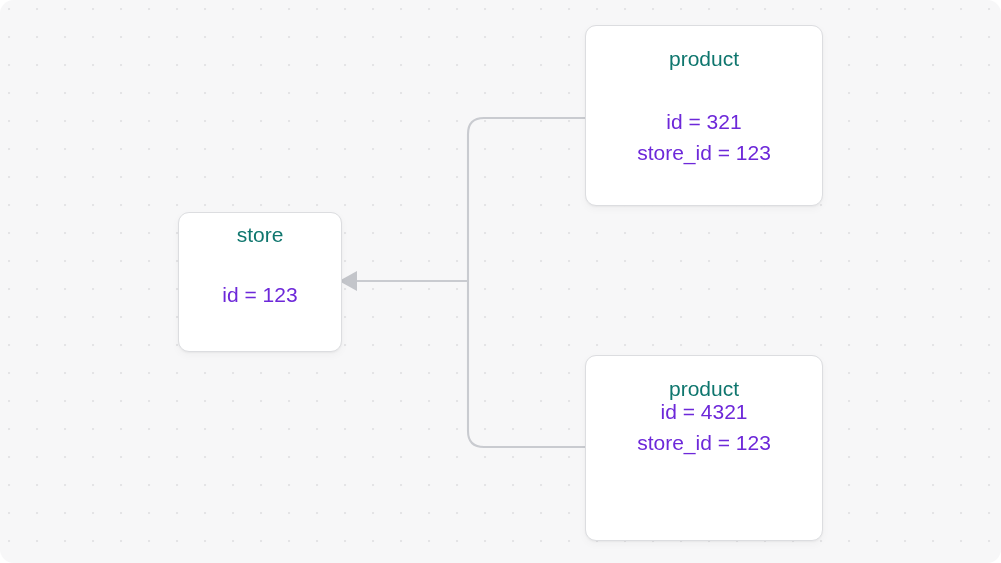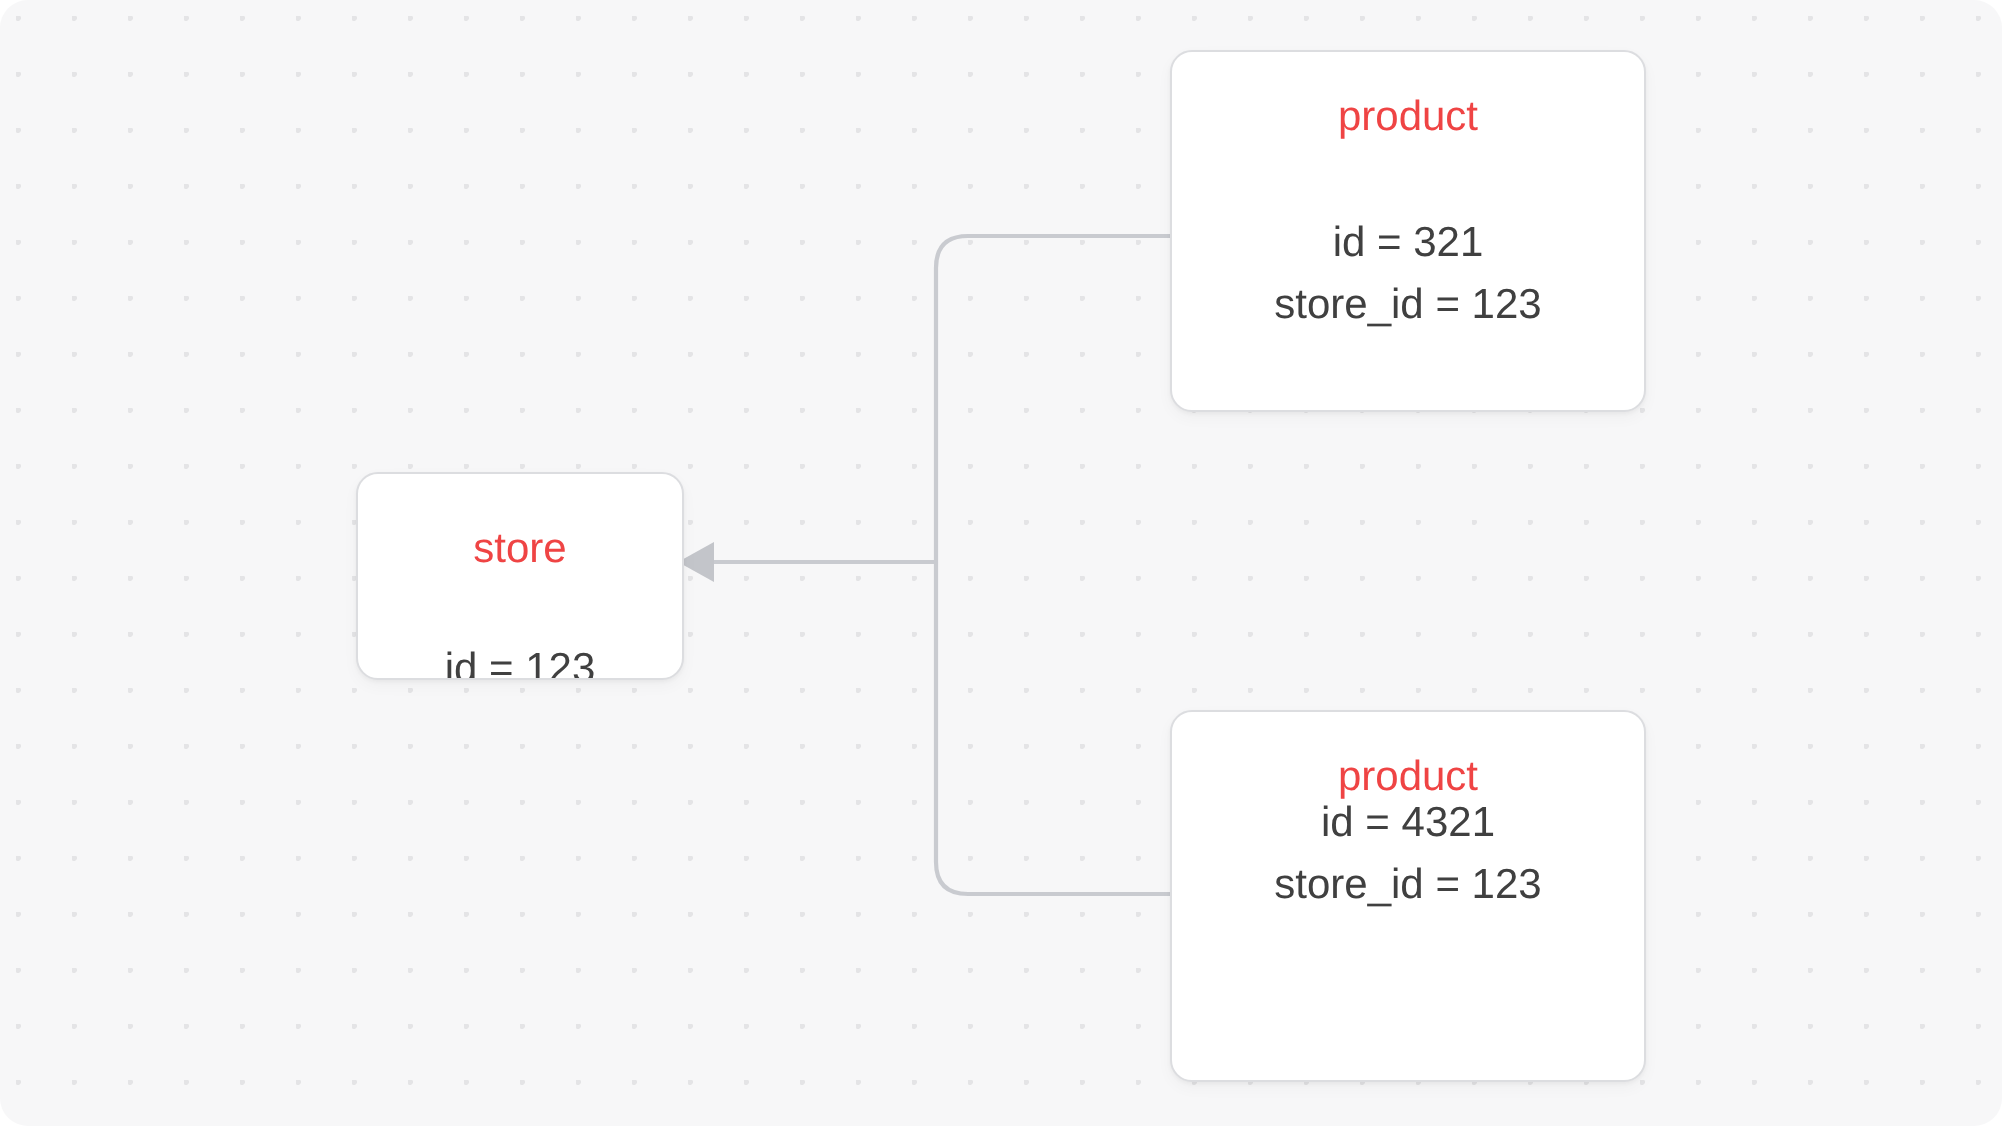--- a/index.html
+++ b/index.html
@@ -66,48 +66,47 @@
     box-shadow: 0 1px 2px rgba(16, 18, 26, 0.045),
                 0 3px 8px rgba(16, 18, 26, 0.035);
     display: flex;
     flex-direction: column;
     align-items: center;
     overflow: hidden;
   }
   .node-title {
     font-size: 21px;
     font-weight: 400;
-    color: #ef4444;
+    color: #0f766e;
     line-height: 1.1;
     text-align: center;
     white-space: nowrap;
   }
   .node-body {
     display: flex;
     flex-direction: column;
     align-items: center;
     gap: 6px;
   }
   .node-field {
     font-size: 21px;
     font-weight: 400;
-    color: #404040;
+    color: #6d28d9;
     line-height: 1.18;
     text-align: center;
     white-space: nowrap;
   }
 
   
   .node--store {
     left: 178px;
     top: 212px;
     width: 164px;
-    height: 104px;
-    padding-top: 26px;
-    margin-top: 24px;
+    height: 140px;
+    padding-top: 10px;
   }
   .node--store .node-body { margin-top: 37px; }
 
   .node--product-a {
     left: 585px;
     top: 25px;
     width: 238px;
     height: 181px;
     padding-top: 21px;
   }

